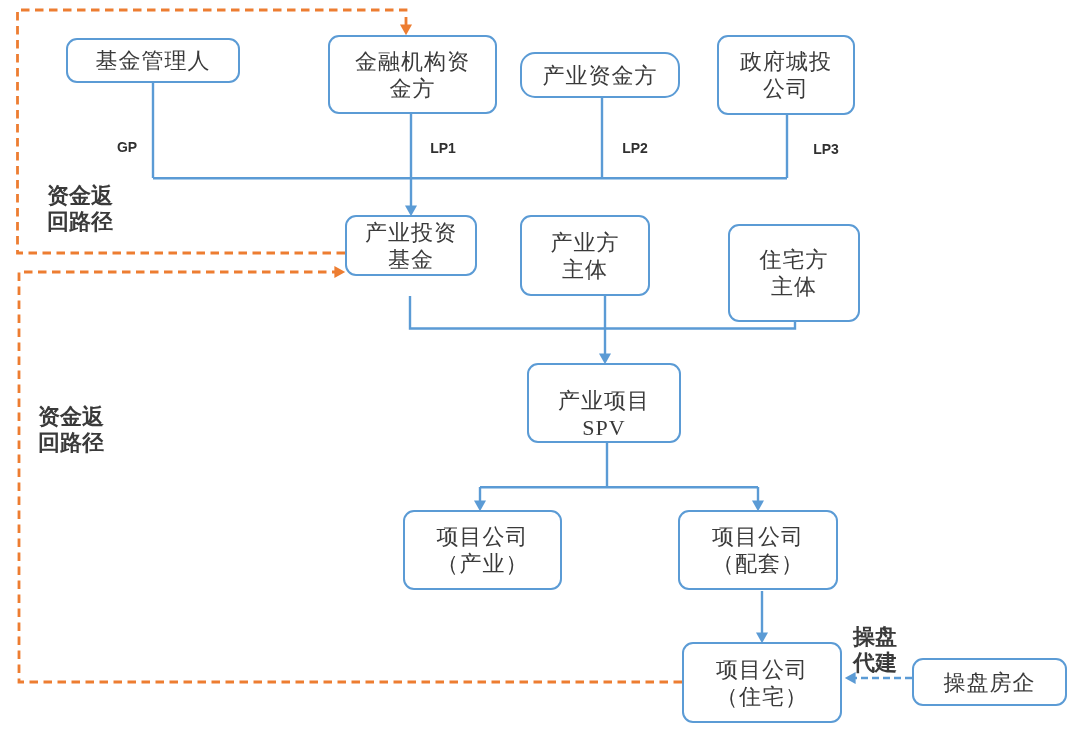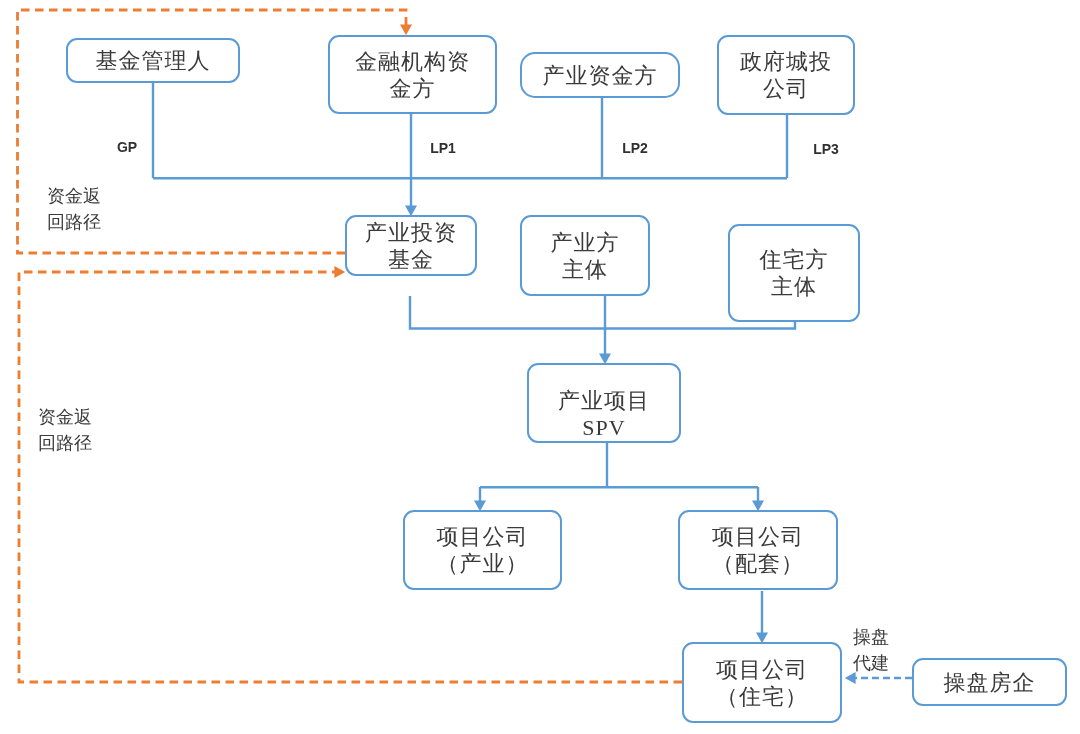--- a/index.html
+++ b/index.html
@@ -14,21 +14,21 @@
     display:flex; align-items:center; justify-content:center;
     color:#3a3a3a; font-size:22px; line-height:27px; letter-spacing:1px;
     text-align:center; z-index:2;
   }
   .node span { white-space:pre-line; }
   .elabel { position:absolute; color:#3a3a3a; z-index:3; }
   .lp {
     font-family:"Liberation Sans","DejaVu Sans",sans-serif;
     font-weight:700; font-size:14px; color:#303030; text-align:center;
   }
-  .zh { font-size:18px; line-height:26px; white-space:pre-line; }
+  .zh { font-size:22px; line-height:26px; white-space:pre-line;font-weight:bold; }
   svg { display:block; }
 </style>
 </head>
 <body>
 
 <div class="canvas">
 
   <svg class="layer" width="1080" height="734" viewBox="0 0 1080 734">
     <defs>
       <marker id="mB" markerUnits="userSpaceOnUse" markerWidth="12" markerHeight="12" viewBox="0 0 10 10" refX="0.5" refY="5" orient="auto">

